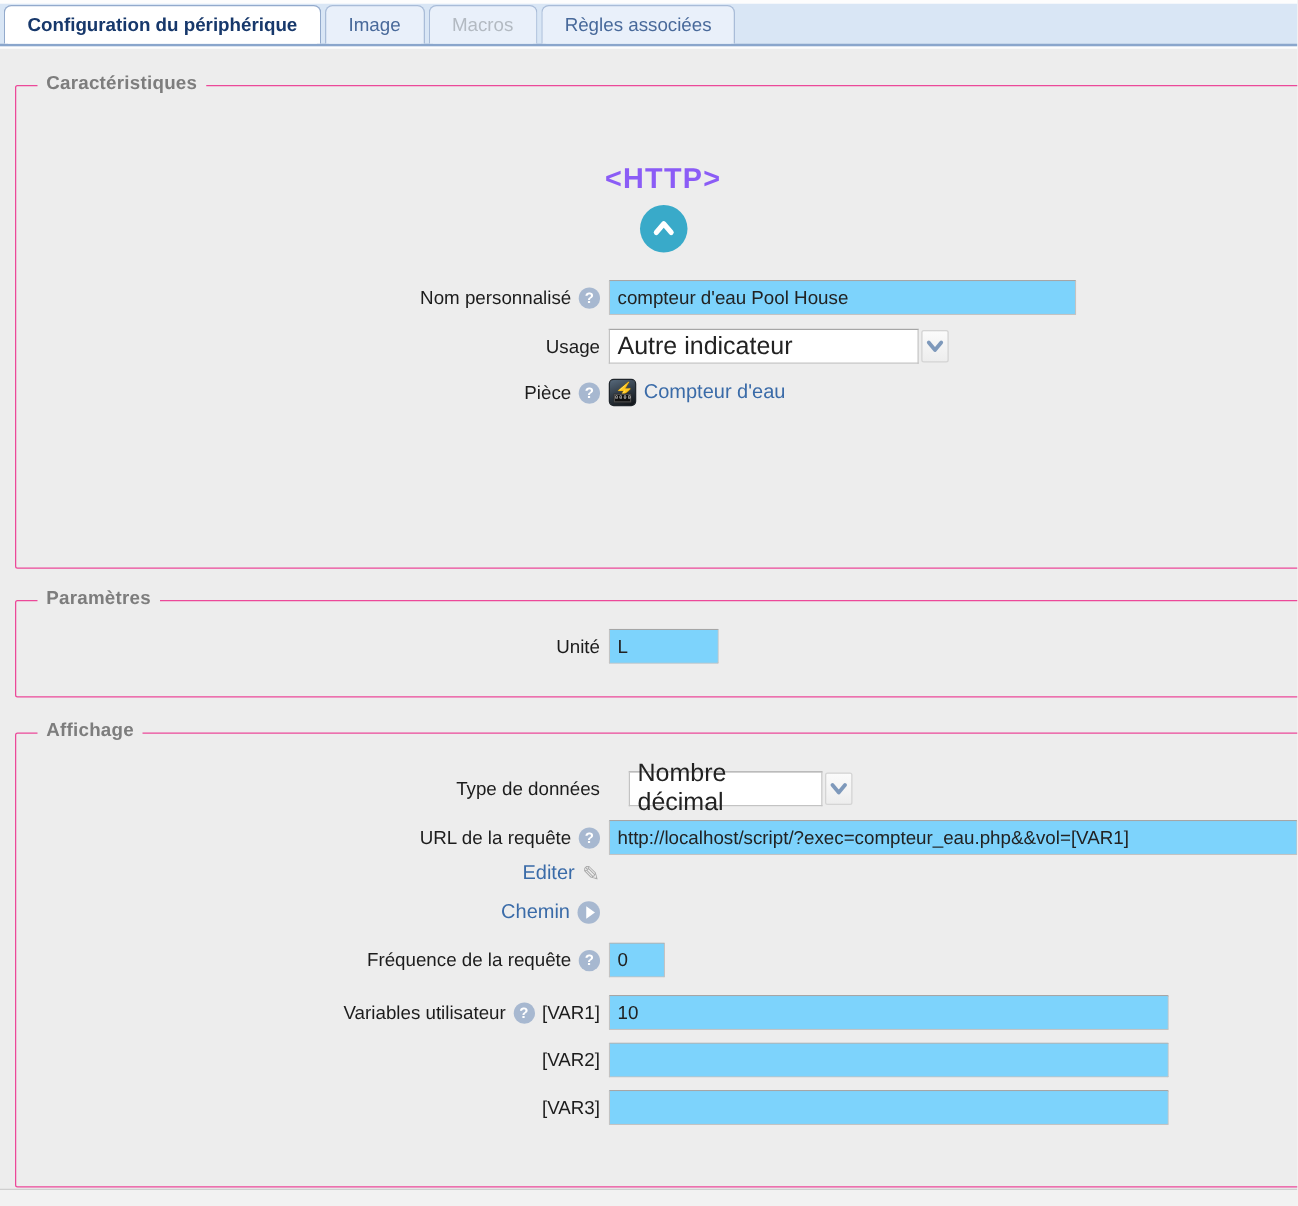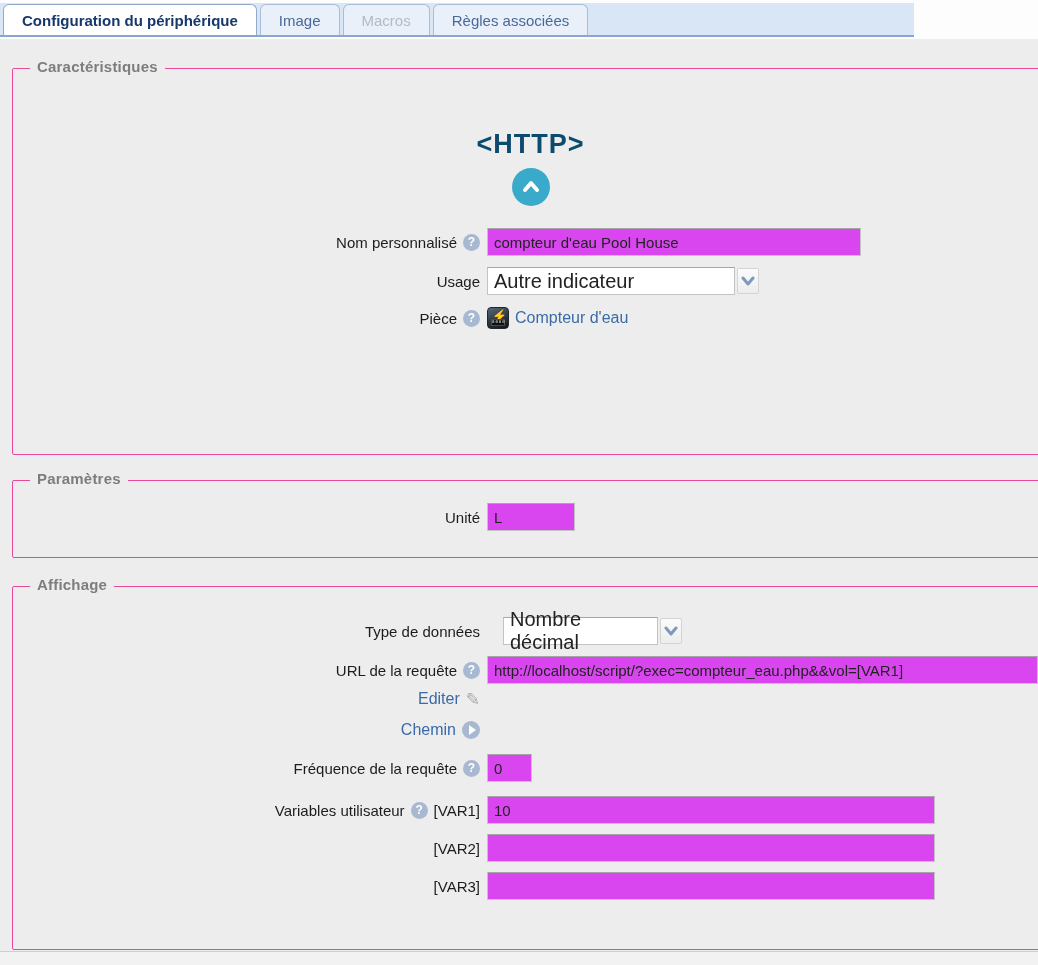--- a/index.html
+++ b/index.html
@@ -6,21 +6,21 @@
   body{
     width:1038px;height:965px;
     background:#f2f2f2;
     font-family:"Liberation Sans",sans-serif;
     -webkit-font-smoothing:antialiased;
   }
   .page{position:relative;width:1038px;height:965px;overflow:hidden;background:#fdfdfd;}
 
   
   .tabbar{
-    position:absolute;top:3px;left:0;width:914px;height:34px;
+    position:absolute;top:3px;left:0;width:1038px;height:34px;
     background:#d9e6f5;border-bottom:2px solid #8aa6cc;
     display:flex;align-items:stretch;box-sizing:border-box;padding-left:3px;
   }
   .tab{
     display:flex;align-items:center;
     padding:0 18px;margin-right:3px;margin-top:1px;
     background:#e9f0fa;color:#48699a;
     border:1px solid #a9bcd8;border-bottom:none;
     border-radius:6px 6px 0 0;
     font-size:15px;cursor:pointer;white-space:nowrap;
@@ -45,42 +45,42 @@
     background:#ededed;padding:0 7px;
     color:#7d7d7d;font-weight:bold;font-size:15px;letter-spacing:.2px;
   }
   .fs1{top:29px;height:387px;padding-top:60px;}
   .fs2{top:441px;height:78px;padding-top:22px;}
   .fs3{top:547px;height:364px;padding-top:30px;}
 
   
   .device-block{display:flex;flex-direction:column;align-items:center;margin-bottom:22px;}
   .device-type{
-    font-size:27px;font-weight:bold;color:#0c4a6e;letter-spacing:1px;margin-bottom:8px;
+    font-size:23px;font-weight:bold;color:#8b5cf6;letter-spacing:1px;margin-bottom:8px;
   }
   .device-circle{
     width:38px;height:38px;border-radius:50%;
     background:#39aac9;display:flex;align-items:center;justify-content:center;
   }
 
   
   .row{display:flex;align-items:center;margin-bottom:11px;min-height:24px;}
   .row.top-align{align-items:flex-start;}
   .lbl{
     width:467px;flex:none;
     display:flex;align-items:center;justify-content:flex-end;gap:6px;
     font-size:15px;color:#1c1c1c;
   }
   .row.top-align .lbl{padding-top:4px;}
   .field{display:flex;align-items:center;margin-left:7px;gap:6px;}
 
   input.txt,textarea.txt{
     box-sizing:border-box;height:28px;
     border:1px solid #c3c3c3;border-top-color:#a6a6a6;
-    background:#d946ef;padding:2px 6px;font-size:15px;color:#222;
+    background:#7dd3fc;padding:2px 6px;font-size:15px;color:#222;
     font-family:"Liberation Sans",sans-serif;border-radius:1px;outline:none;
   }
   textarea.txt{height:87px;resize:none;}
   .w-374{width:374px;} .w-248{width:248px;} .w-155{width:155px;}
   .w-551{width:551px;} .w-525{width:525px;} .w-88{width:88px;height:26px;}
   .w-45{width:45px;height:26px;} .w-448{width:448px;}
 
   .selectbox{
     box-sizing:border-box;height:28px;
     border:1px solid #c3c3c3;border-top-color:#a6a6a6;background:#fff;

